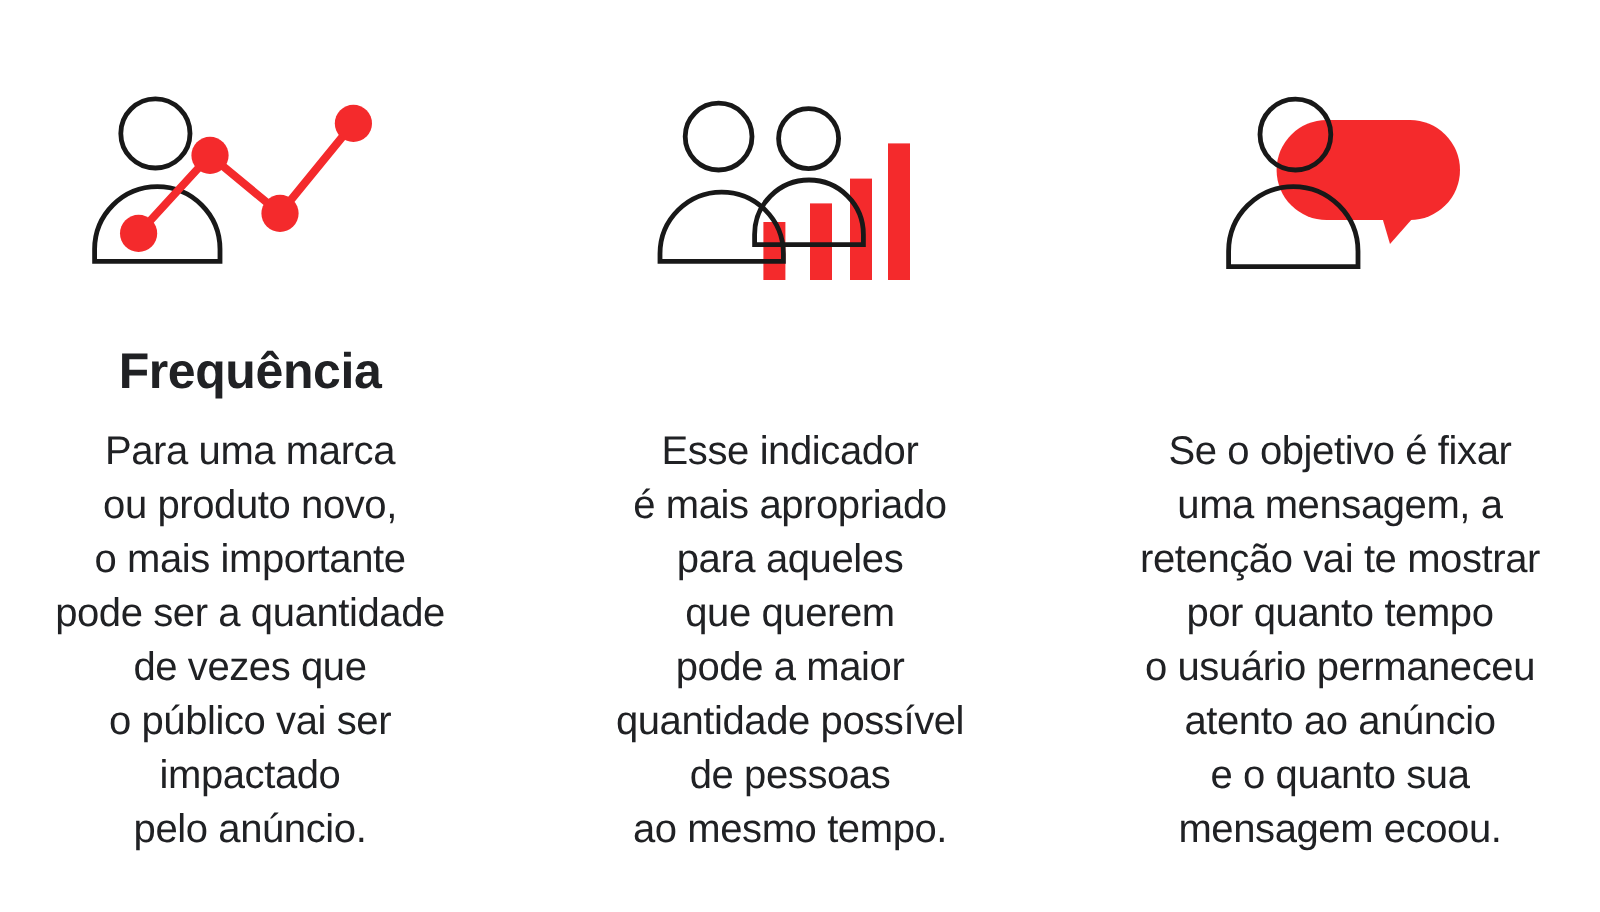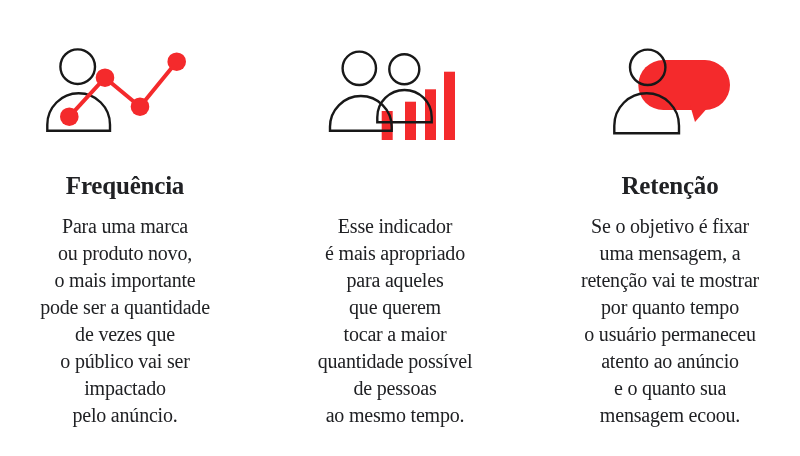--- a/index.html
+++ b/index.html
@@ -6,21 +6,21 @@
     margin: 0;
     padding: 0;
     background: #ffffff;
   }
   .canvas {
     position: relative;
     width: 800px;
     height: 456px;
     background: #ffffff;
     overflow: hidden;
-    font-family: Liberation Serif, serif;
+    font-family: Liberation Sans, sans-serif;
     color: #202124;
   }
   .col {
     position: absolute;
     top: 0;
     height: 100%;
     width: 250px;
   }
   .col-1 { left: 0px; }
   .col-2 { left: 270px; }
@@ -109,40 +109,39 @@
           <path d="M 10,90.7 L 10,86.85 A 30.85,30.85 0 0 1 71.7,86.85 L 71.7,90.7 Z"></path>
           <circle cx="84.3" cy="29.3" r="15"></circle>
           <path d="M 57.3,82.3 L 57.3,77.2 A 27.2,27.2 0 0 1 111.7,77.2 L 111.7,82.3 Z"></path>
         </g>
       </svg>
     </div>
     <p class="body-text">Esse indicador
 é mais apropriado
 para aqueles
 que querem
-tocar a maior
+pode a maior
 quantidade possível
 de pessoas
 ao mesmo tempo.</p>
   </section>
 
   <section class="col col-3">
     <div class="icon-wrap">
       <svg width="140" height="100" viewBox="0 0 140 100">
         <g fill="#F42A2C">
           <rect x="38.3" y="25" width="91.7" height="50" rx="25" ry="25"></rect>
           <polygon points="90,70 110,70 95,87"></polygon>
         </g>
         <g fill="none" stroke-width="2.4" stroke="#181818">
           <circle cx="47.7" cy="32.3" r="17.7"></circle>
           <path d="M 14.3,98.3 L 14.3,90.65 A 32.35,32.35 0 0 1 79,90.65 L 79,98.3 Z"></path>
         </g>
       </svg>
     </div>
-    <h2 class="title">Retenção</h2>
     <p class="body-text">Se o objetivo é fixar
 uma mensagem, a
 retenção vai te mostrar
 por quanto tempo
 o usuário permaneceu
 atento ao anúncio
 e o quanto sua
 mensagem ecoou.</p>
   </section>
 

